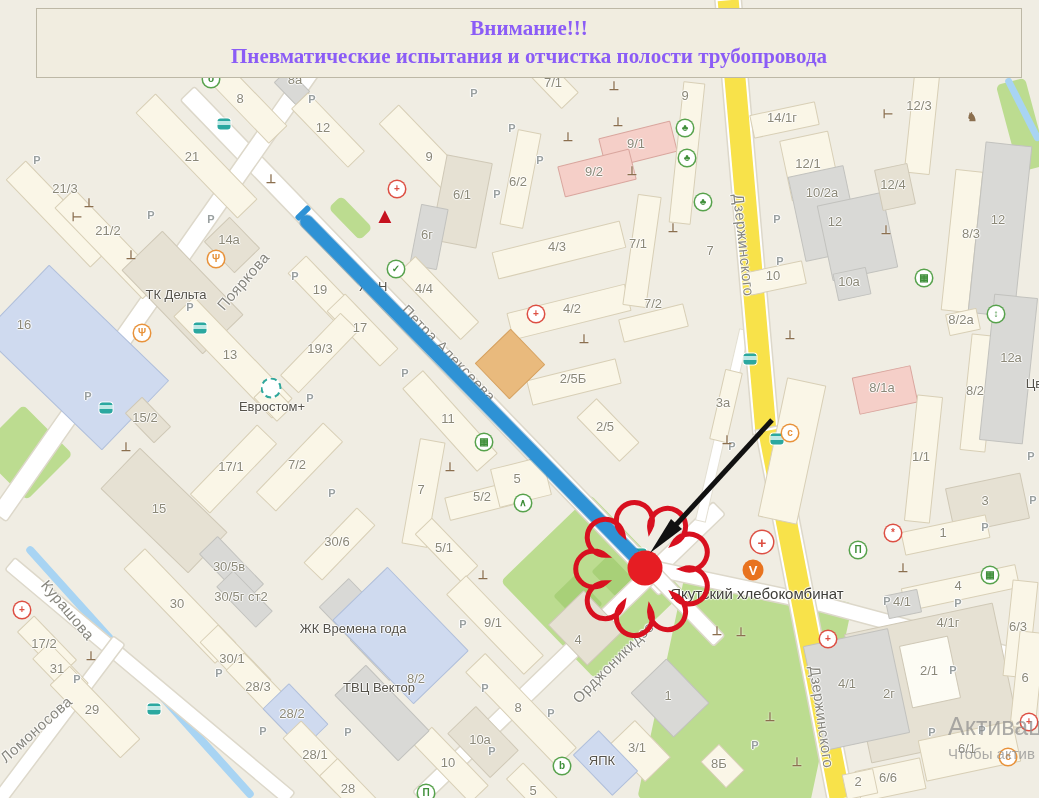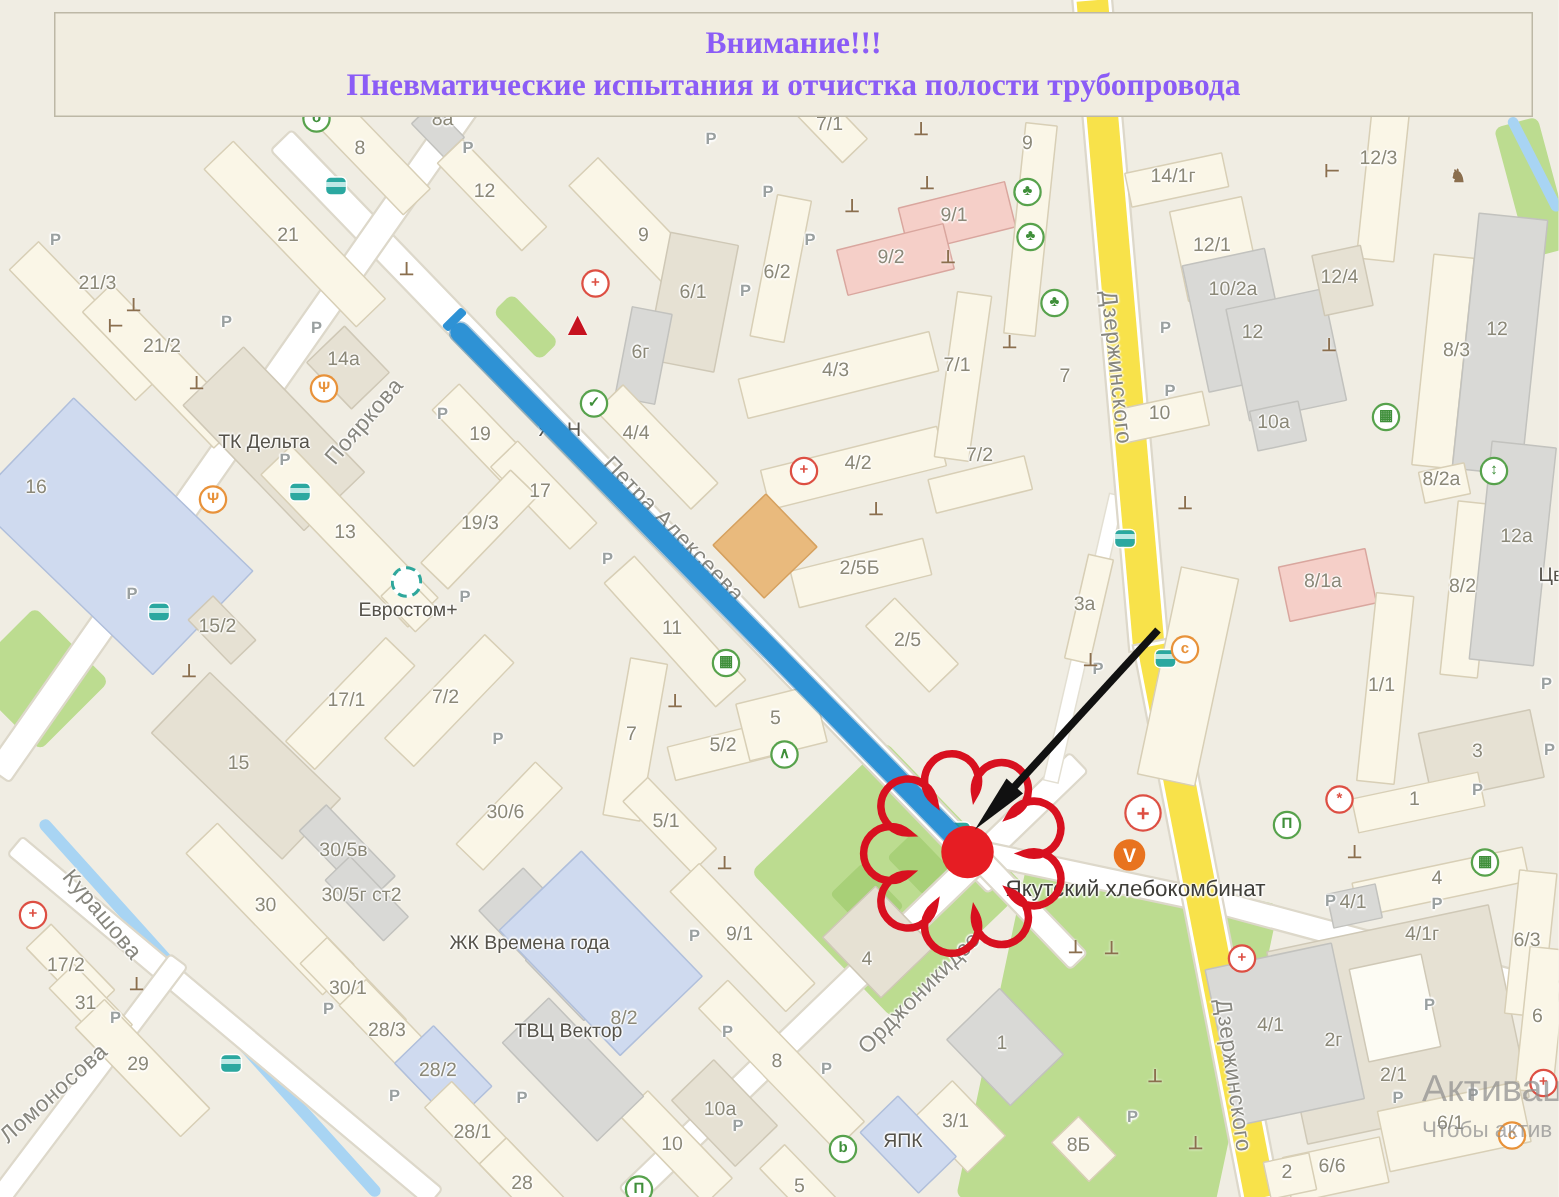--- a/index.html
+++ b/index.html
@@ -251,21 +251,21 @@
       <div class="lbl bl" style="left: 723px; top: 402px;">3а</div>
       <div class="lbl bl" style="left: 882px; top: 387px;">8/1а</div>
       <div class="lbl bl" style="left: 975px; top: 390px;">8/2</div>
       <div class="lbl bl" style="left: 1011px; top: 357px;">12а</div>
       <div class="lbl bl" style="left: 921px; top: 456px;">1/1</div>
       <div class="lbl bl" style="left: 985px; top: 500px;">3</div>
       <div class="lbl bl" style="left: 943px; top: 532px;">1</div>
       <div class="lbl bl" style="left: 958px; top: 585px;">4</div>
       <div class="lbl bl" style="left: 902px; top: 601px;">4/1</div>
       <div class="lbl bl" style="left: 948px; top: 622px;">4/1г</div>
-      <div class="lbl bl" style="left: 929px; top: 670px; margin-top: 46px;">2/1</div>
+      <div class="lbl bl" style="left: 929px; top: 670px;">2/1</div>
       <div class="lbl bl" style="left: 889px; top: 693px;">2г</div>
       <div class="lbl bl" style="left: 847px; top: 683px;">4/1</div>
       <div class="lbl bl" style="left: 1018px; top: 626px;">6/3</div>
       <div class="lbl bl" style="left: 1025px; top: 677px;">6</div>
       <div class="lbl bl" style="left: 967px; top: 748px;">6/1</div>
       <div class="lbl bl" style="left: 888px; top: 777px;">6/6</div>
       <div class="lbl bl" style="left: 858px; top: 781px;">2</div>
       <div class="lbl bl" style="left: 719px; top: 763px;">8Б</div>
       <div class="lbl pl" style="left: 312px; top: 99px;">P</div>
       <div class="lbl pl" style="left: 37px; top: 160px;">P</div>

